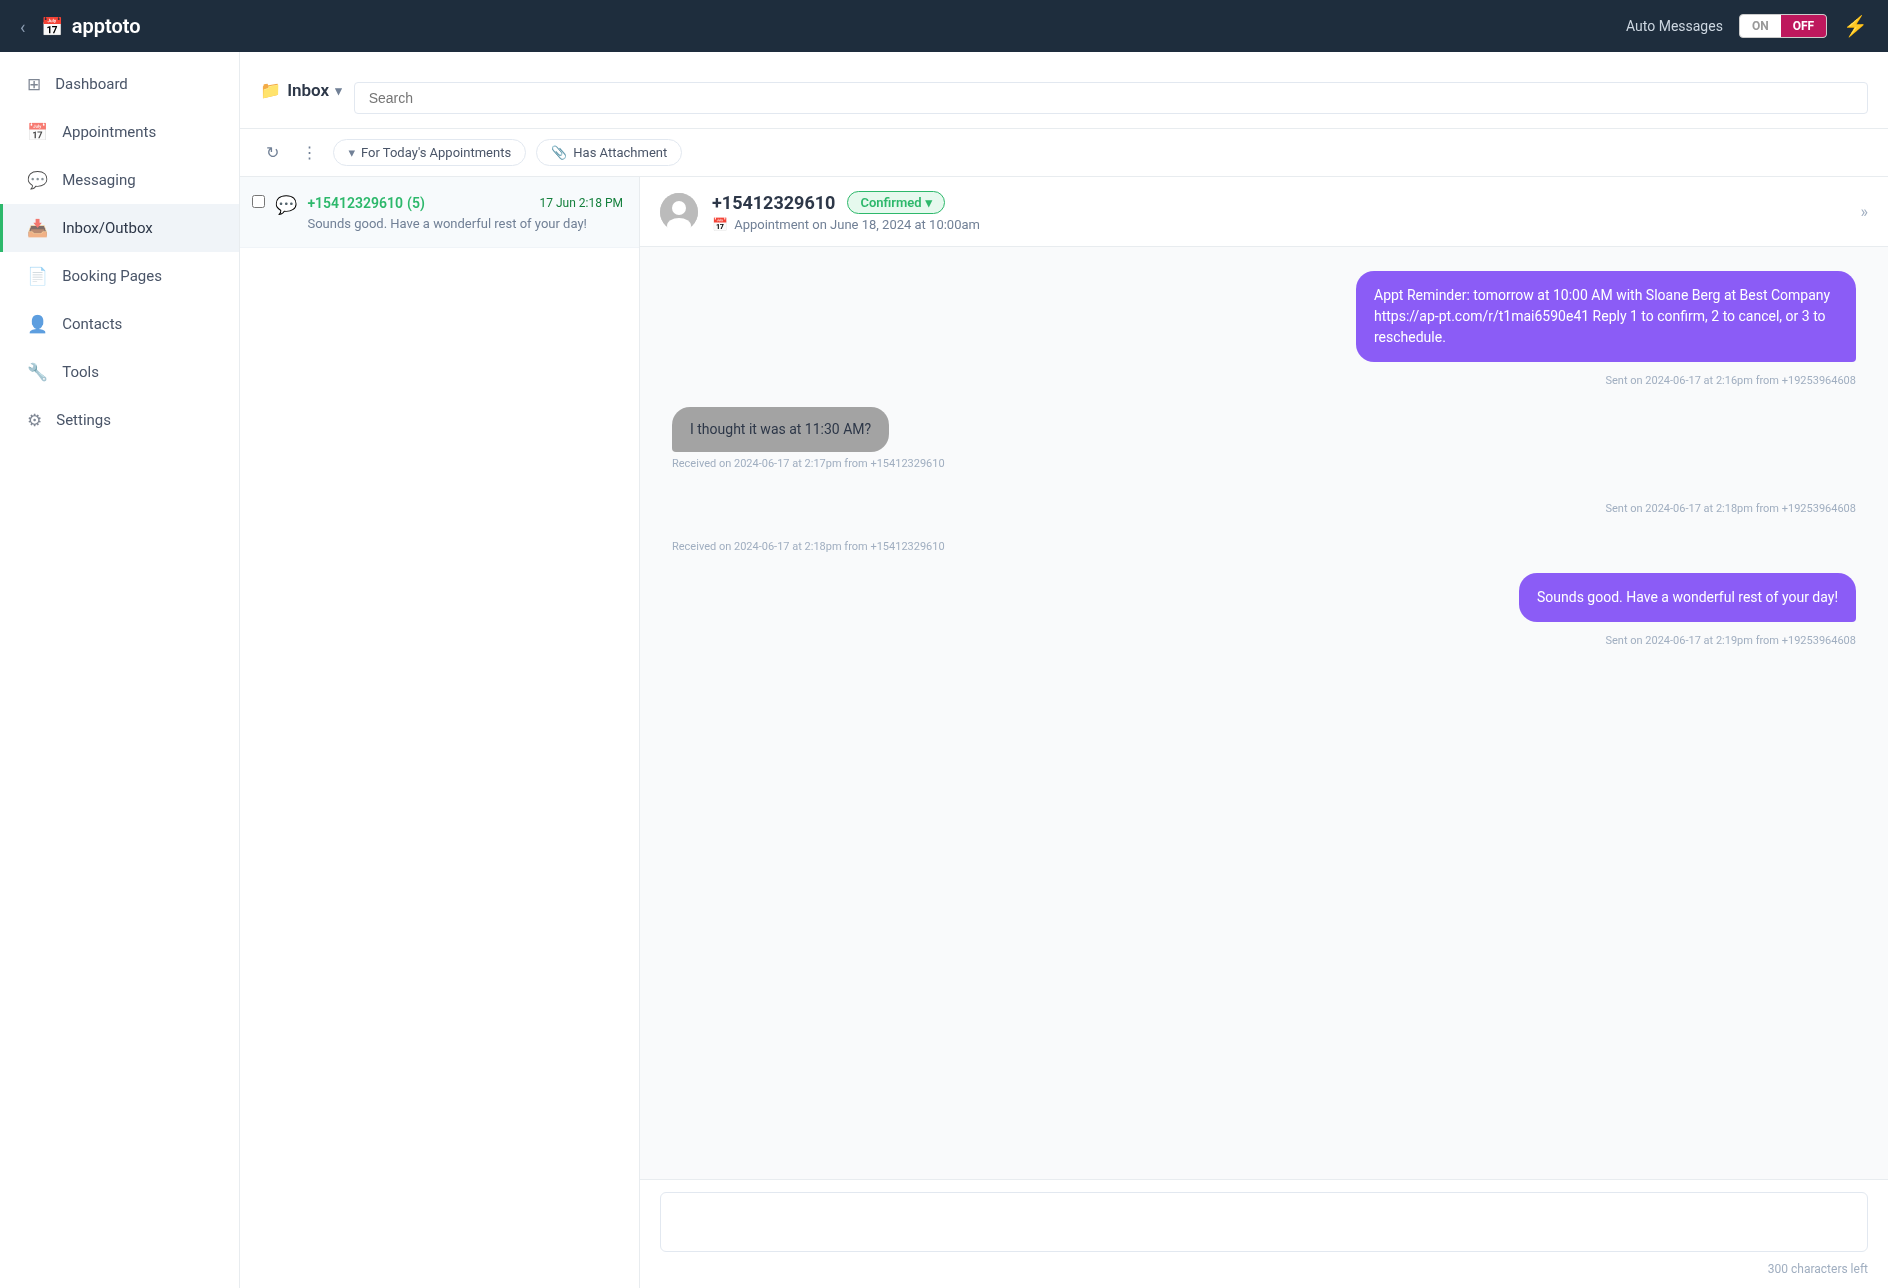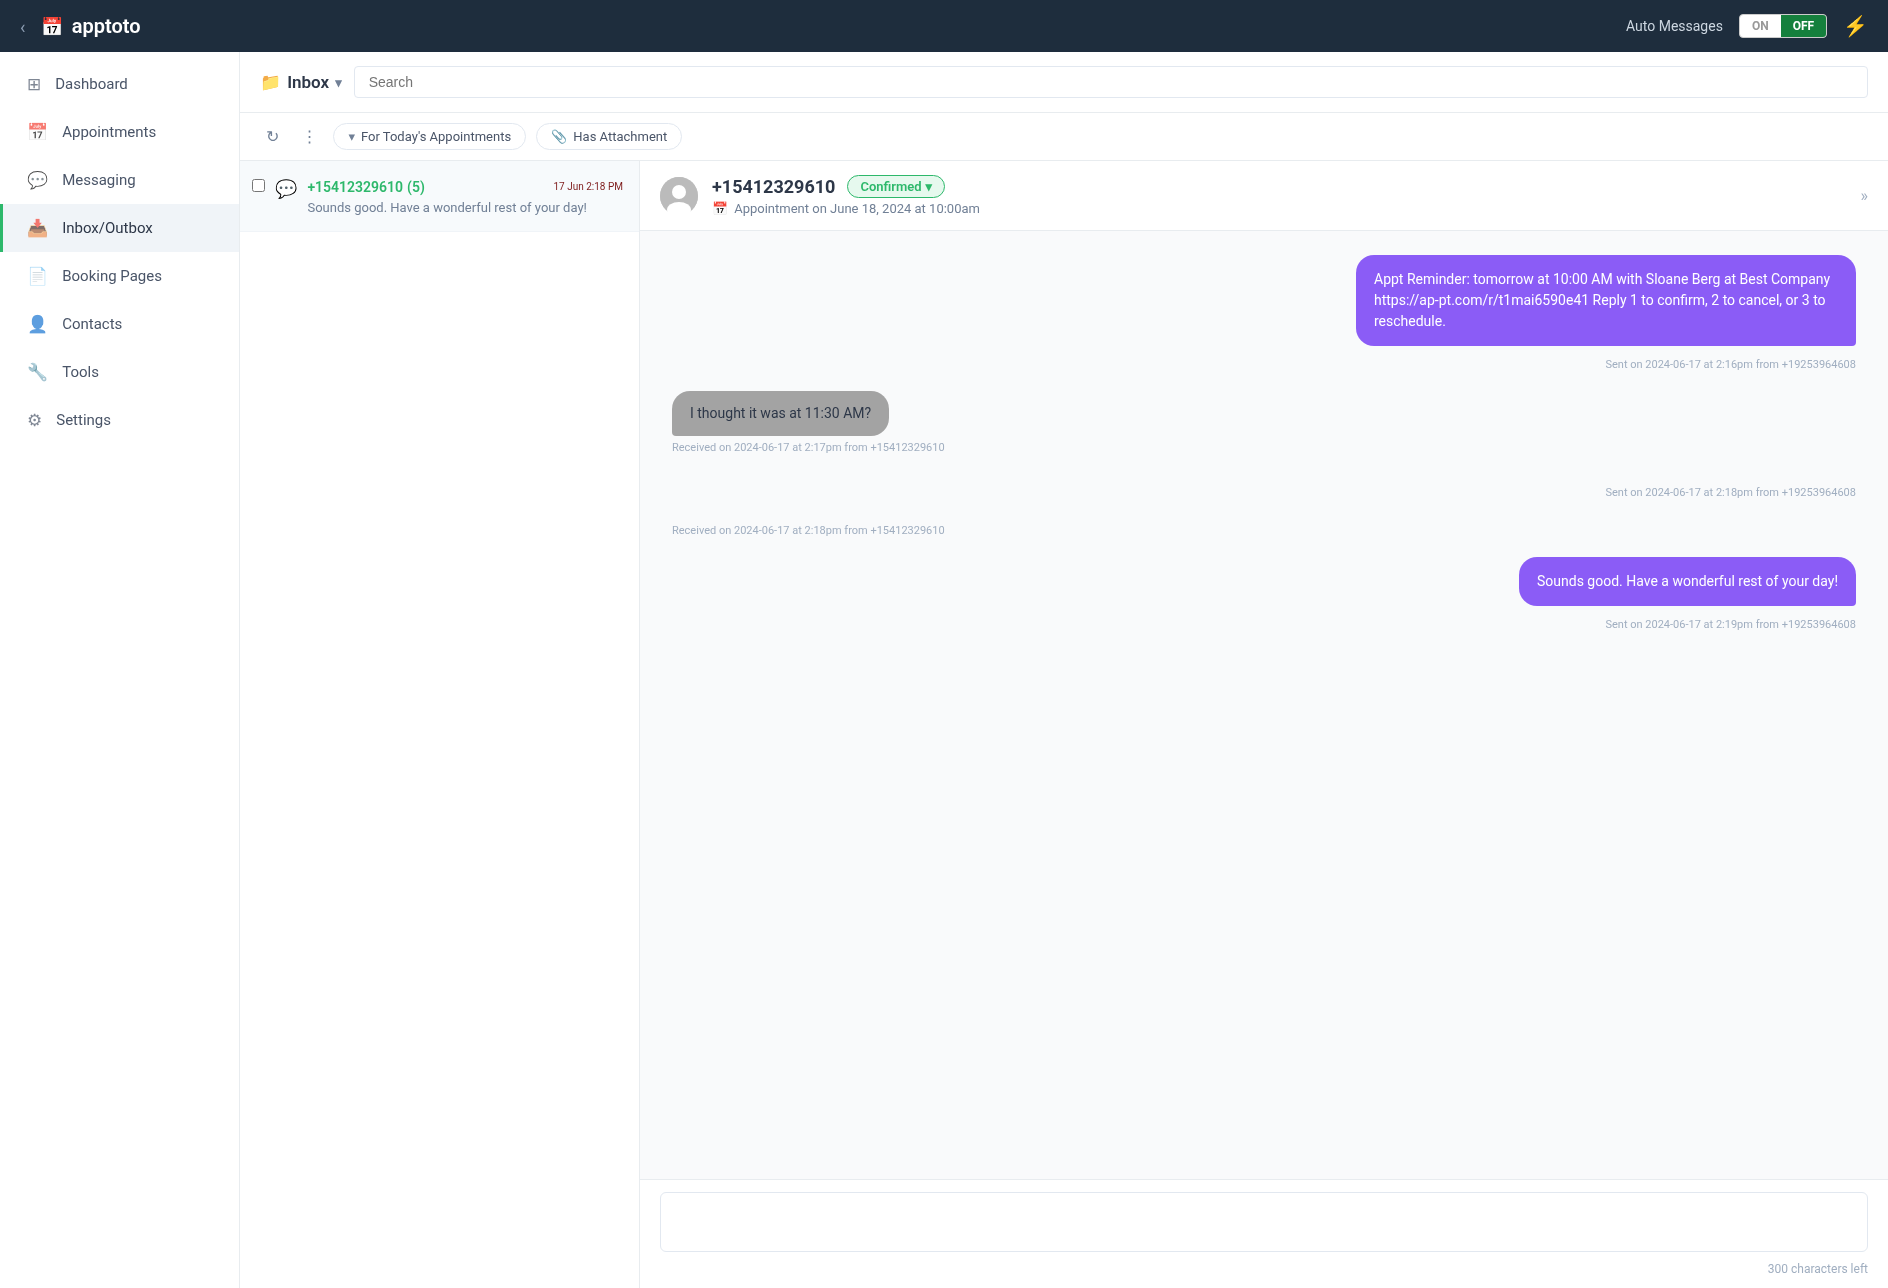--- a/index.html
+++ b/index.html
@@ -44,21 +44,21 @@
     }
     .toggle-container {
       display: flex;
       align-items: center;
       background: #fff;
       border-radius: 4px;
       overflow: hidden;
       border: 1px solid #ccc;
     }
     .toggle-off {
-      background: #15803d;
+      background: #be185d;
       color: white;
       font-size: 12px;
       font-weight: 700;
       padding: 4px 12px;
     }
     .toggle-on {
       color: #999;
       font-size: 12px;
       font-weight: 700;
       padding: 4px 12px;
@@ -129,20 +129,21 @@
       color: #2d3748;
     }
     .inbox-search {
       flex: 1;
       border: 1px solid #e2e8f0;
       border-radius: 4px;
       padding: 7px 14px;
       font-size: 14px;
       color: #a0aec0;
       outline: none;
+      margin-top: 16px;
     }
 
     
     .filter-bar {
       background: #fff;
       border-bottom: 1px solid #e8ecef;
       padding: 10px 20px;
       display: flex;
       align-items: center;
       gap: 10px;
@@ -191,21 +192,21 @@
       cursor: pointer;
       background: #f7fafc;
     }
     .conv-checkbox {
       margin-right: 10px;
       margin-top: 2px;
     }
     .conv-icon { color: #2db86b; font-size: 18px; margin-right: 10px; margin-top: 1px; }
     .conv-details { flex: 1; }
     .conv-header-row { display: flex; justify-content: space-between; align-items: center; }
-    .conv-time { color: #7f1d1d; font-size: 10px; }
+    .conv-time { color: #15803d; font-size: 12px; }
     .conv-preview { color: #718096; font-size: 13px; margin-top: 4px; }
 
     
     .msg-panel {
       flex: 1;
       display: flex;
       flex-direction: column;
       overflow: hidden;
       background: #f9fafb;
     }

